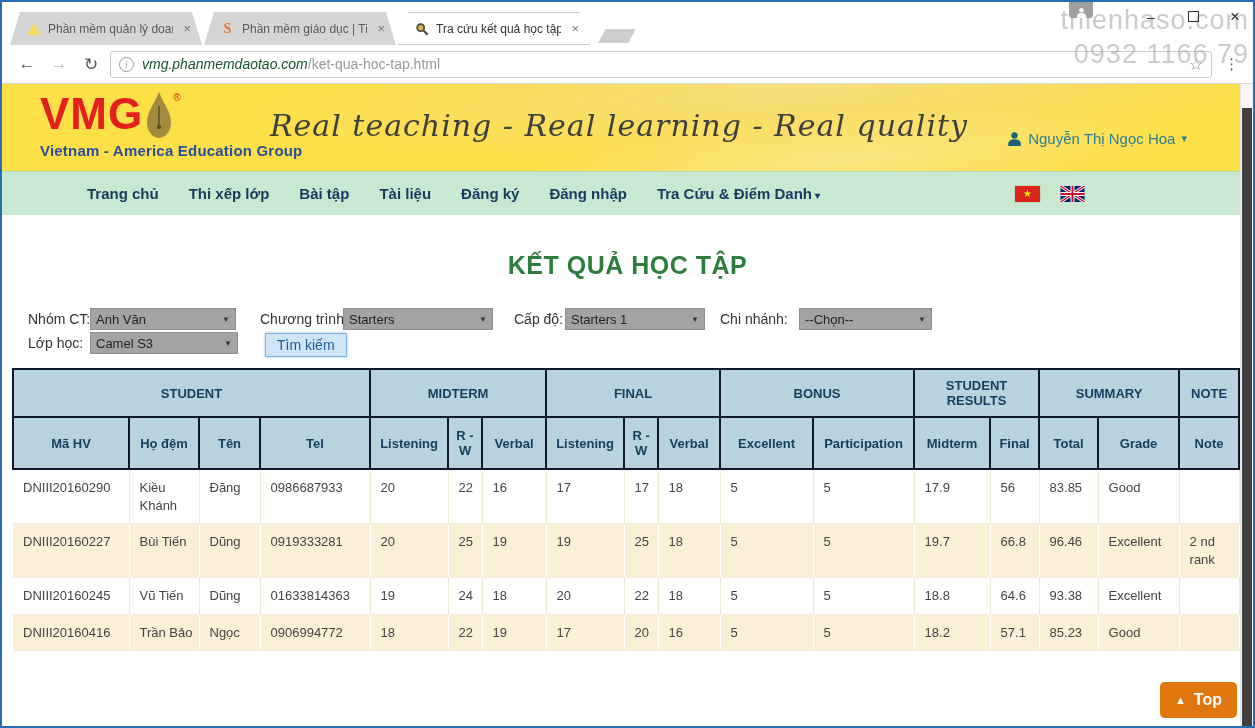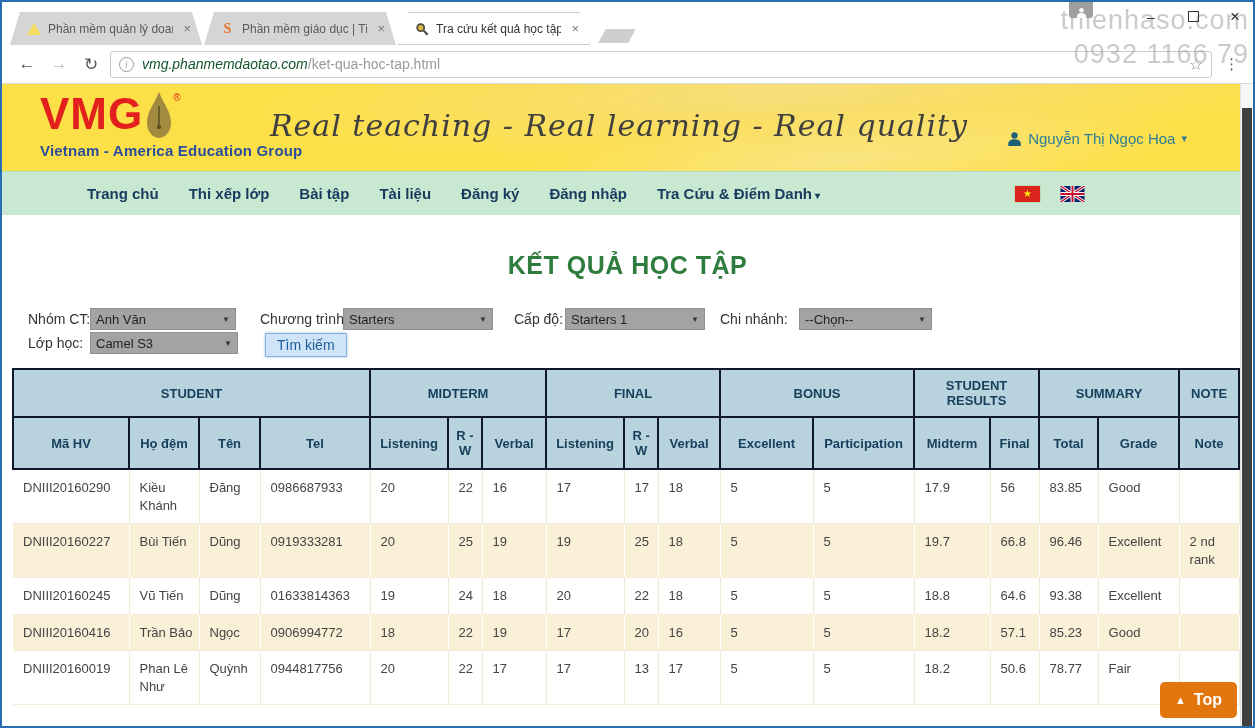--- a/index.html
+++ b/index.html
@@ -364,39 +364,20 @@
             <td>20</td>
             <td>16</td>
             <td>5</td>
             <td>5</td>
             <td>18.2</td>
             <td>57.1</td>
             <td>85.23</td>
             <td>Good</td>
             <td></td>
           </tr>
-          <tr class="white">
-            <td>DNIII20160019</td>
-            <td>Phan Lê Như</td>
-            <td>Quỳnh</td>
-            <td>0944817756</td>
-            <td>20</td>
-            <td>22</td>
-            <td>17</td>
-            <td>17</td>
-            <td>13</td>
-            <td>17</td>
-            <td>5</td>
-            <td>5</td>
-            <td>18.2</td>
-            <td>50.6</td>
-            <td>78.77</td>
-            <td>Fair</td>
-            <td></td>
-          </tr>
         </tbody>
     </table>
 
     <div class="top-btn">
       <span class="up">▲</span>
       <span>Top</span>
     </div>
 
     <div class="scrollbar">
       <div class="scroll-thumb"></div>

